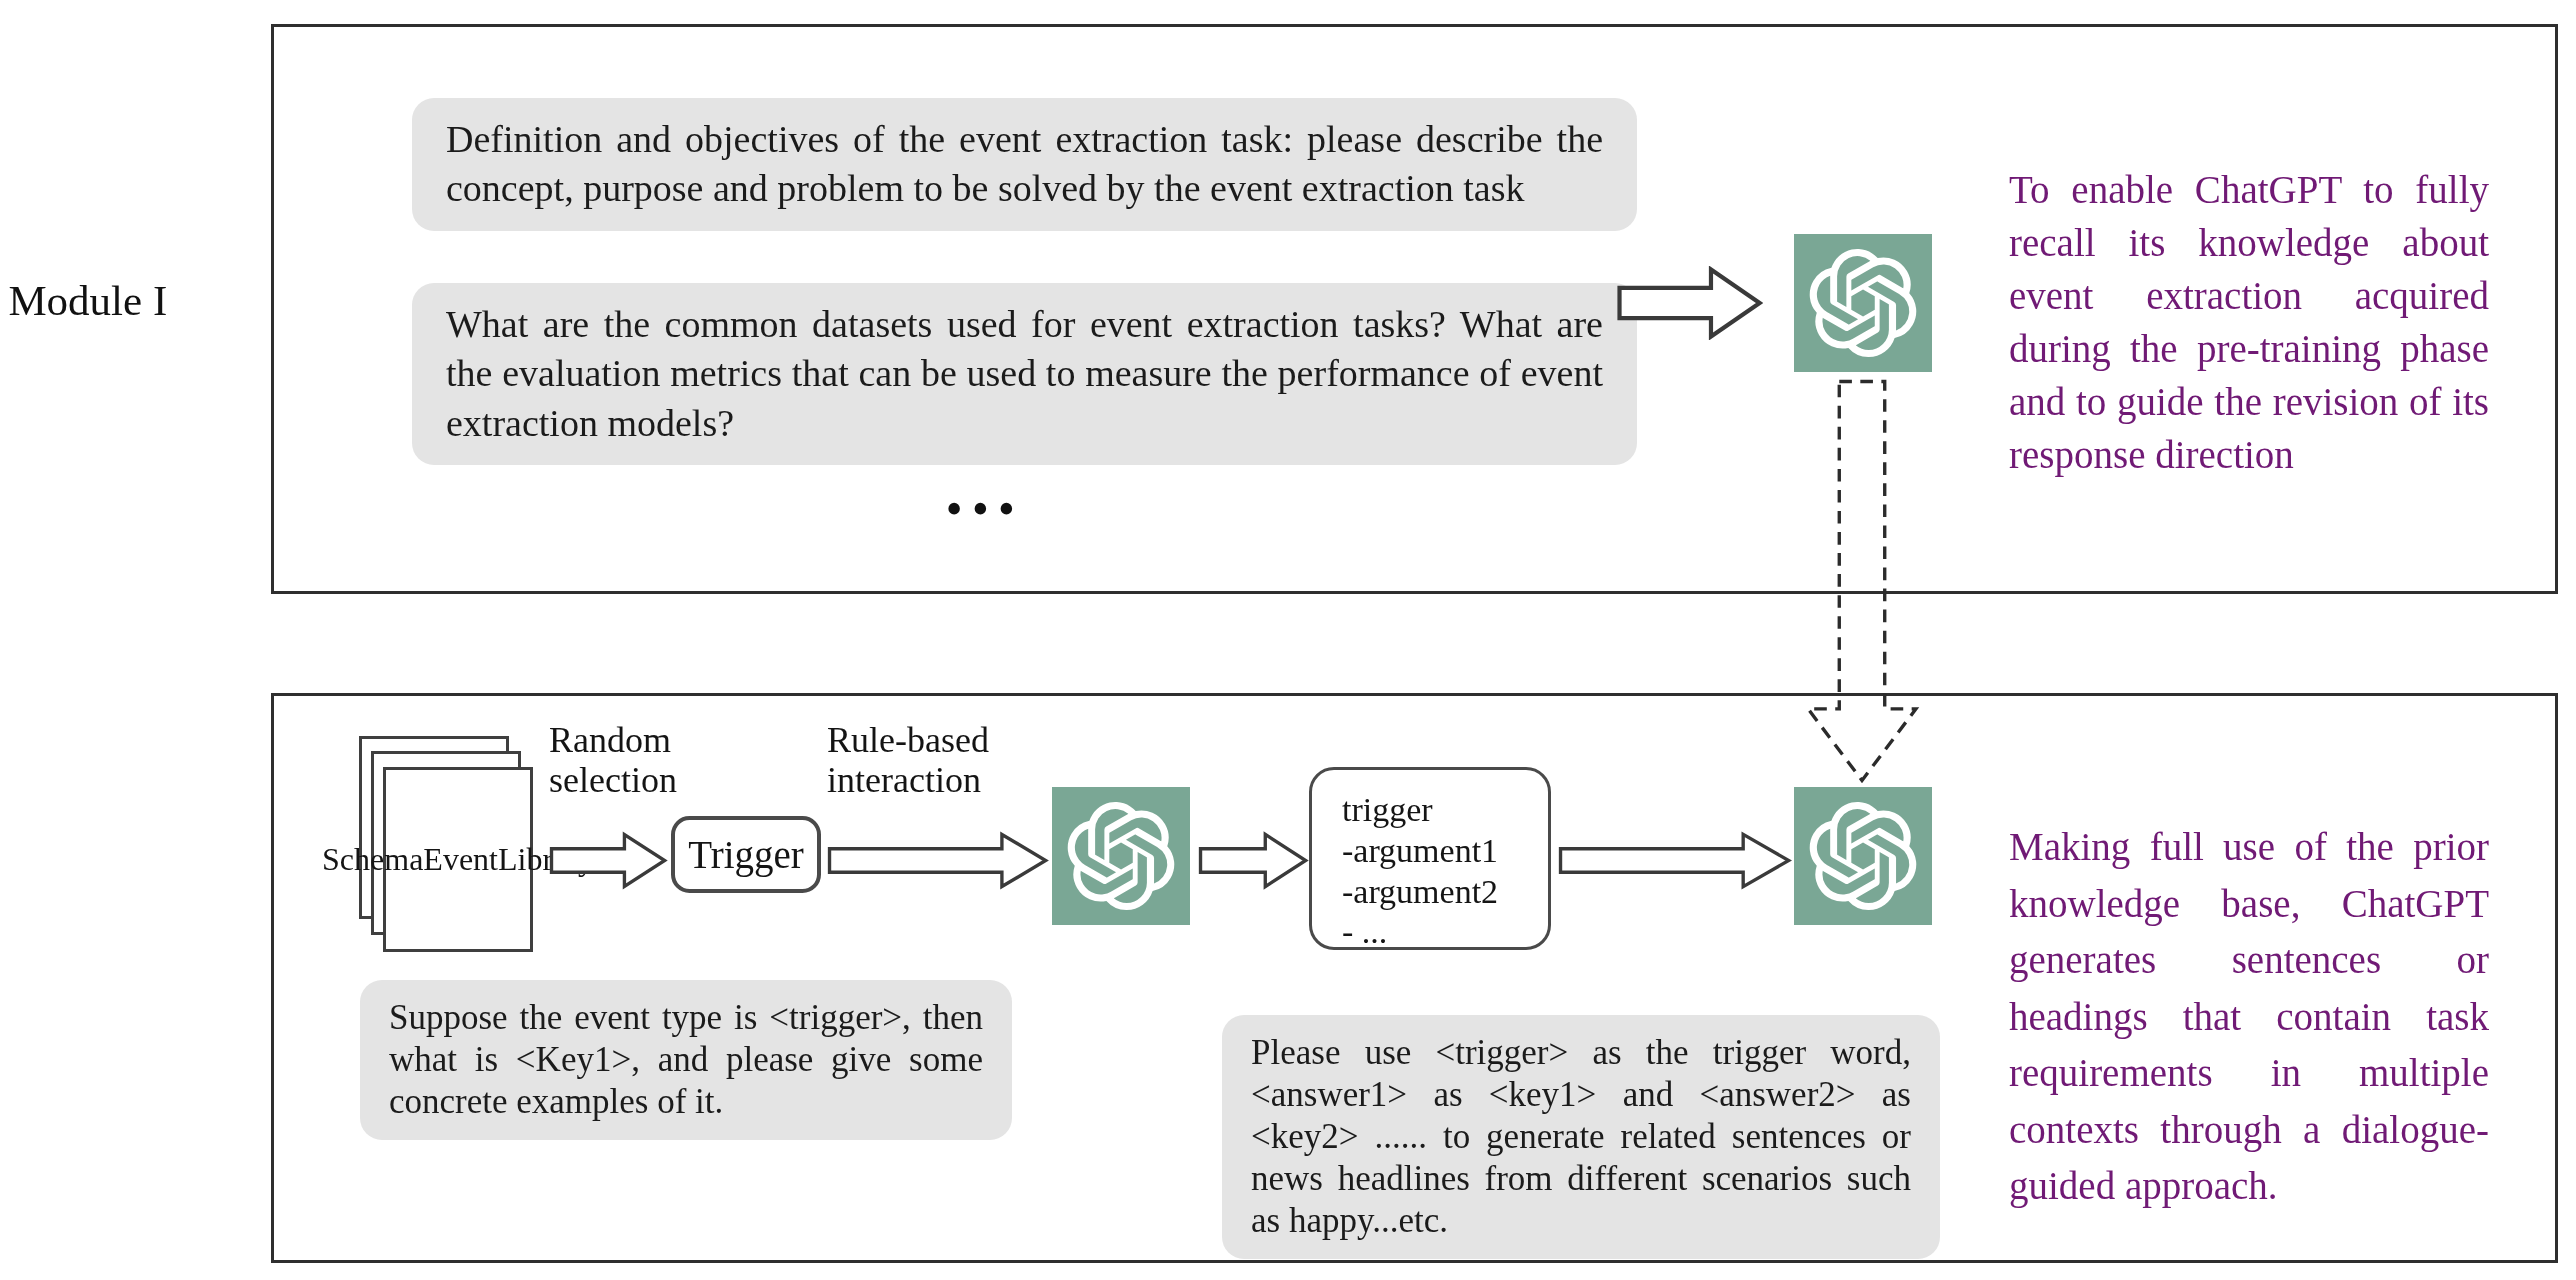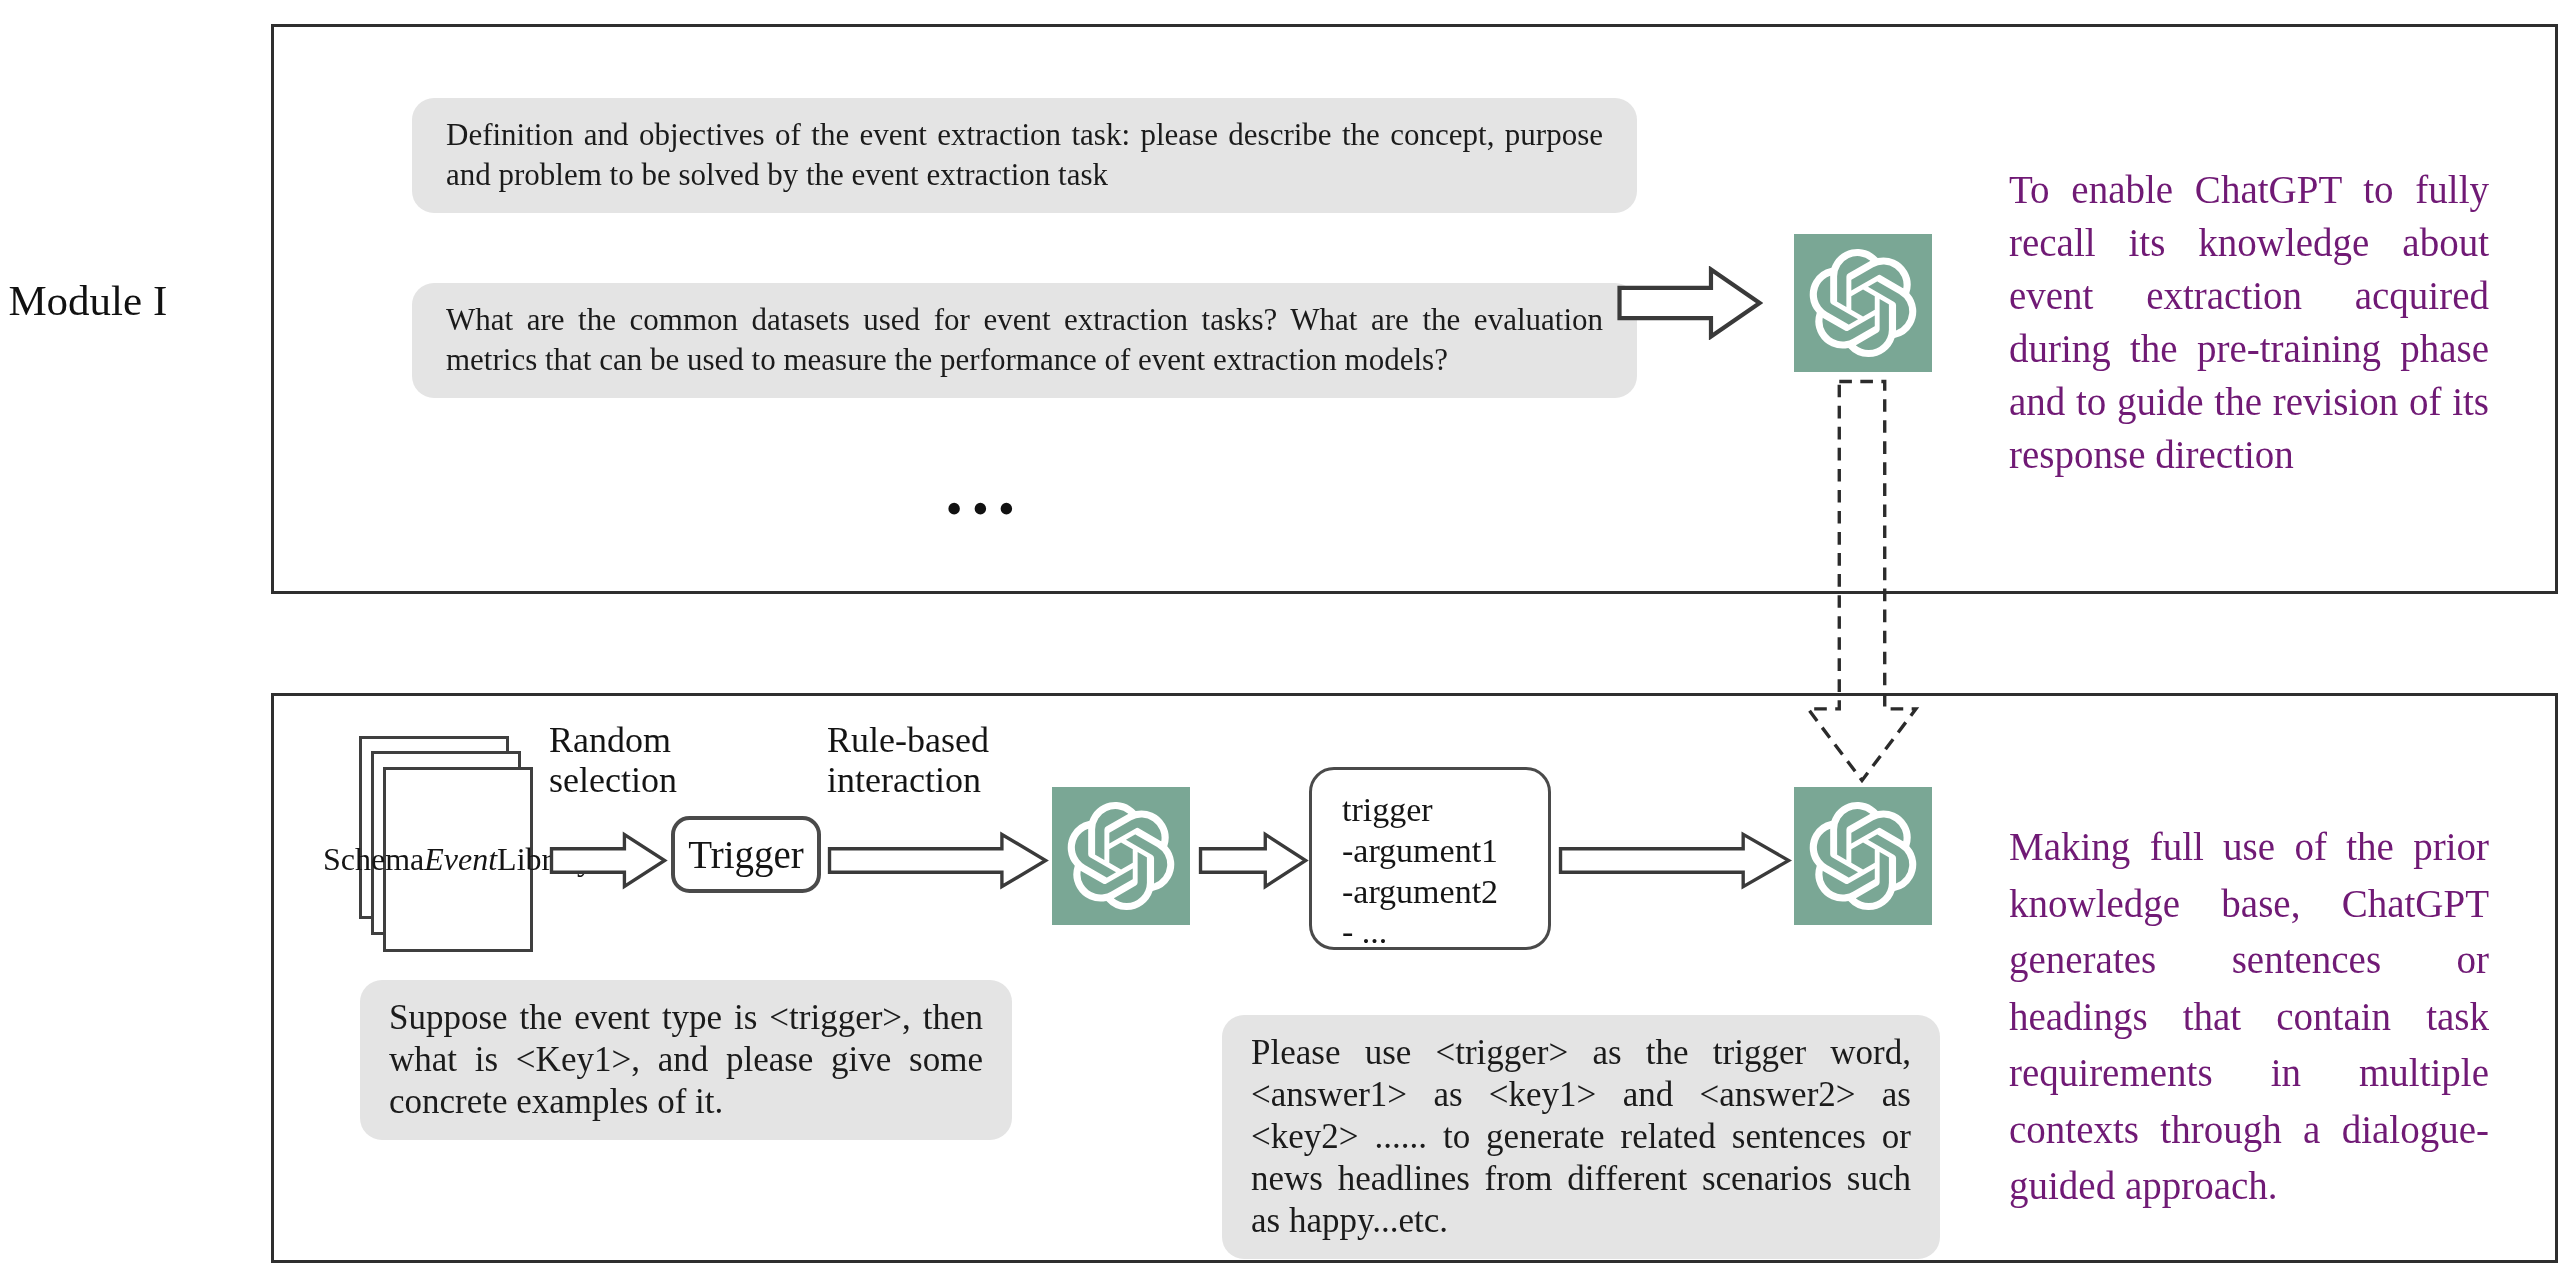--- a/index.html
+++ b/index.html
@@ -10,21 +10,21 @@
   .module-box{
     position:absolute;border:3.4px solid #2f2f2f;background:transparent;box-sizing:border-box;
   }
   .module-label{
     position:absolute;font-size:43px;text-align:left;color:#111;
   }
   .gray-box{
     position:absolute;background:#e4e4e4;border-radius:22px;box-sizing:border-box;
     text-align:justify;color:#1b1b1b;
   }
-  .gray-box.top{width:1225px;padding:17px 34px;font-size:31px;line-height:1.30;}
+  .gray-box.top{width:1225px;padding:17px 34px;font-size:38px;line-height:1.30;}
   .gray-box.bottom{padding:17px 29px;font-size:35px;line-height:1.20;}
   .desc{
     position:absolute;text-align:justify;color:#701a75;
   }
   .gpt{
     position:absolute;width:138px;height:138px;background:#7aa795;
     display:flex;align-items:center;justify-content:center;
   }
   .gpt svg{width:108px;height:108px;display:block;}
   .page{
@@ -70,21 +70,21 @@
 
   <svg class="arrow-svg" style="left:1797px;top:379px;" width="130" height="404" viewBox="0 0 154 480">
     <path d="M50,3 H104 V392 H141 L77,477 L13,392 H50 Z" fill="none" stroke="#2b2b2b" stroke-width="4" stroke-dasharray="15 10"></path>
   </svg>
 
   <div>
     <div class="page" style="left:359px;top:736px;height:183px;"></div>
     <div class="page" style="left:371px;top:751px;height:184px;"></div>
     <div class="page" style="left:383px;top:767px;height:185px;display:flex;flex-direction:row;align-items:center;justify-content:center;">
       <div style="font-size:32px;line-height:1.22;text-align:center;">Schema</div>
-      <div style="font-size:32px;line-height:1.22;text-align:center;font-style:italic;">Event</div>
+      <div style="font-size:32px;line-height:1.22;text-align:center;">Event</div>
       <div style="font-size:32px;line-height:1.22;text-align:center;">Library</div>
     </div>
   </div>
 
   <div class="flow-label" style="left:549px;top:720px;width:236px;">Random selection</div>
 
   <svg class="arrow-svg" style="left:549px;top:831px;" width="119" height="59" viewBox="0 0 142 70">
     <polygon points="3,21 90,21 90,4 138,35 90,66 90,49 3,49" fill="#ffffff" stroke="#3a3a3a" stroke-width="4"></polygon>
   </svg>
 

